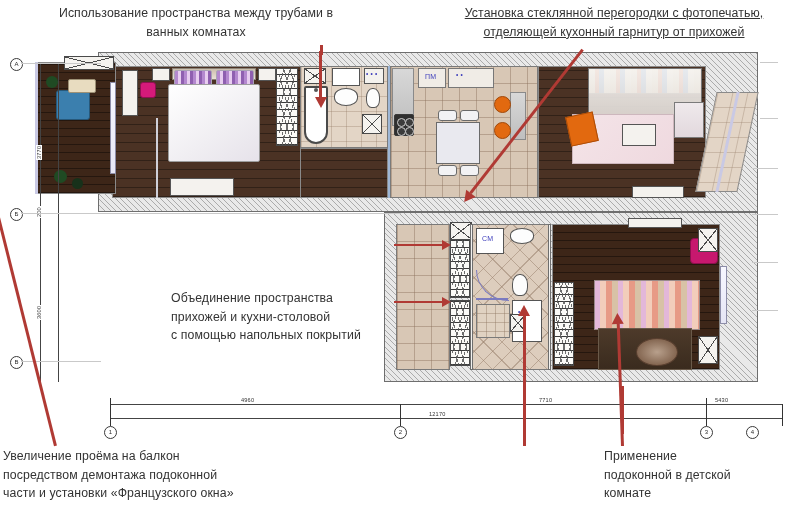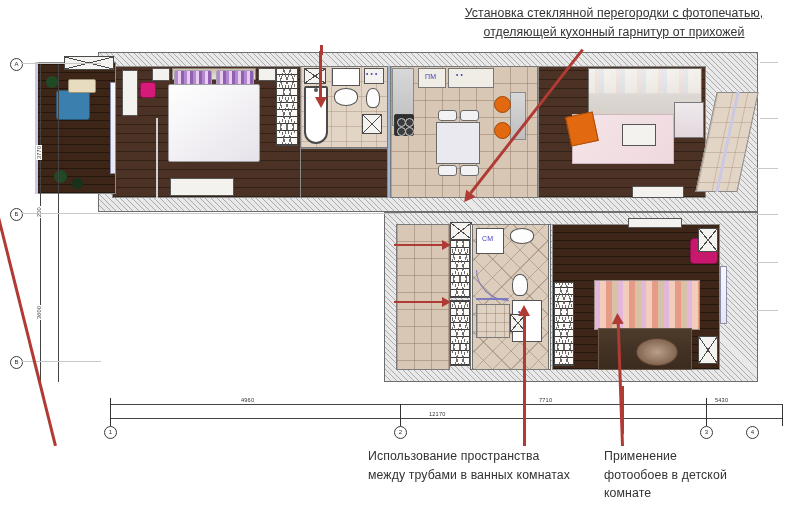--- a/index.html
+++ b/index.html
@@ -169,32 +169,38 @@
   }
   .arrow.thin .shaft{height:2px;margin-top:-1px;}
   .arrow.thin .head{margin-top:-5px;border-top-width:5px;border-bottom-width:5px;border-left-width:9px;}
   .vline-red{position:absolute;width:3px;background:#b03a34;}
 </style>
 </head>
 <body>
 
 <div id="stage">
 
+  <div class="note center" style="left:50px;top:4px;width:292px;">Использование пространства между трубами в
+ванных комнатах</div>
 
   <div class="note center" style="left:444px;top:4px;width:340px;text-decoration:underline;">Установка стеклянной перегородки с фотопечатью,
 отделяющей кухонный гарнитур от прихожей</div>
 
 
-
-
-  <div class="note left" style="left:368px;top:447px;width:236px;">Использование пространства
-между трубами в ванных комнатах</div>
+  <div class="note left" style="left:171px;top:289px;width:240px;">Объединение пространства
+прихожей и кухни-столовой
+с помощью напольных покрытий</div>
+
+  <div class="note left" style="left:3px;top:447px;width:300px;">Увеличение проёма на балкон
+посредством демонтажа подоконной
+части и установки «Французского окна»</div>
+
 
   <div class="note left" style="left:604px;top:447px;width:160px;">Применение
-фотообоев в детской
+подоконной в детской
 комнате</div>
 
   <div id="plan">
 
     <div class="hatch" style="position:absolute;left:0px;top:0px;width:660px;height:160px;border:1px solid #6e6e6e;box-sizing:border-box;"></div>
 
     <div class="room floor-wood" style="left:14px;top:14px;width:222px;height:132px;border:1px solid #8a8a8a;"></div>
 
     <div class="room floor-wood-dark" style="left:-62px;top:10px;width:80px;height:132px;border:1px solid #8a8a8a;"></div>
     <div class="balcony-rail" style="position:absolute;left:-63px;top:10px;width:3px;height:132px;"></div>

